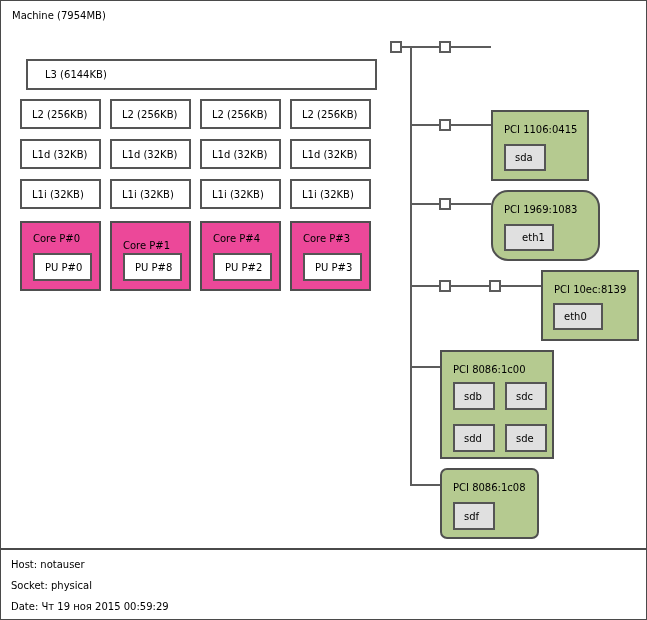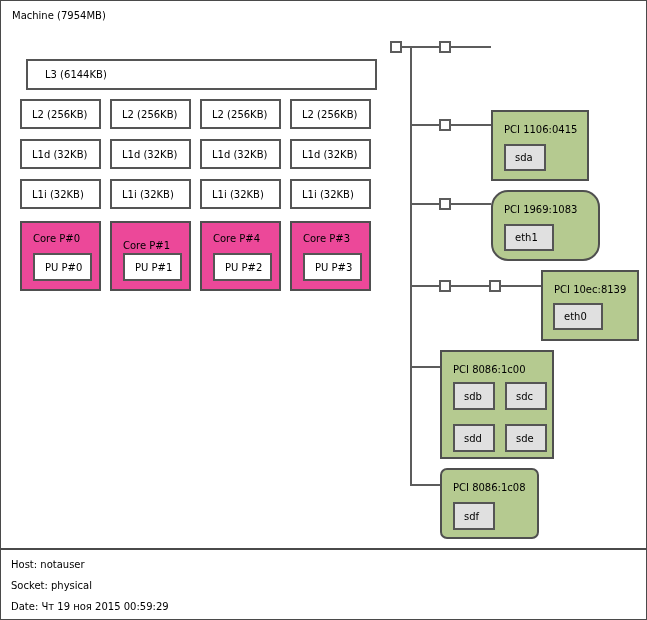--- a/index.html
+++ b/index.html
@@ -115,21 +115,21 @@
 
   <div class="corebox" style="left:19px; top:220px; width:81px; height:70px;">
     <div class="lbl" style="left:11px; top:11px;">Core P#0</div>
     <div class="whitebox" style="left:11px; top:30px; width:59px; height:28px;">
         <span>PU P#0</span>
       </div>
   </div>
   <div class="corebox" style="left:109px; top:220px; width:81px; height:70px;">
     <div class="lbl" style="left:11px; top:18px;">Core P#1</div>
     <div class="whitebox" style="left:11px; top:30px; width:59px; height:28px;">
-        <span>PU P#1</span>
+        <span>PU P#8</span>
       </div>
   </div>
   <div class="corebox" style="left:199px; top:220px; width:81px; height:70px;">
     <div class="lbl" style="left:11px; top:11px;">Core P#4</div>
     <div class="whitebox" style="left:11px; top:30px; width:59px; height:28px;">
         <span>PU P#2</span>
       </div>
   </div>
   <div class="corebox" style="left:289px; top:220px; width:81px; height:70px;">
     <div class="lbl" style="left:11px; top:11px;">Core P#3</div>
@@ -156,21 +156,21 @@
 
   <div class="pcibox" style="left:490px; top:109px; width:98px; height:71px;">
     <div class="lbl" style="left:11px; top:13px;">PCI 1106:0415</div>
     <div class="devbox" style="left:11px; top:32px; width:42px; height:27px;">
         <span>sda</span>
       </div>
   </div>
 
   <div class="pcibox" style="left:490px; top:189px; width:109px; height:71px;border-radius:17px;">
     <div class="lbl" style="left:11px; top:13px;">PCI 1969:1083</div>
-    <div class="devbox" style="left:11px; top:32px; width:50px; height:27px;">
+    <div class="devbox" style="left:11px; top:32px; width:50px; height:27px;justify-content:center;">
         <span>eth1</span>
       </div>
   </div>
 
   <div class="pcibox" style="left:540px; top:269px; width:98px; height:71px;">
     <div class="lbl" style="left:11px; top:13px;text-align:center;">PCI 10ec:8139</div>
     <div class="devbox" style="left:10px; top:31px; width:50px; height:27px;">
         <span>eth0</span>
       </div>
   </div>

